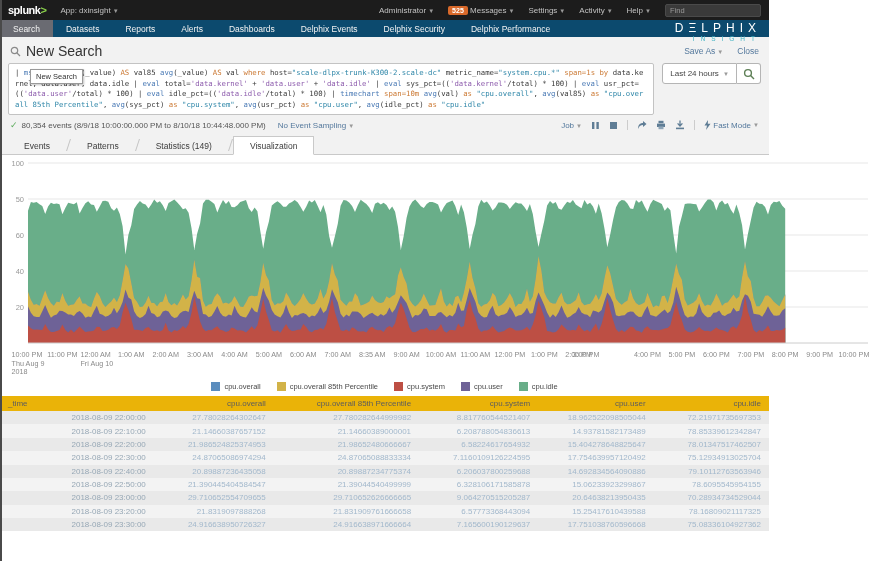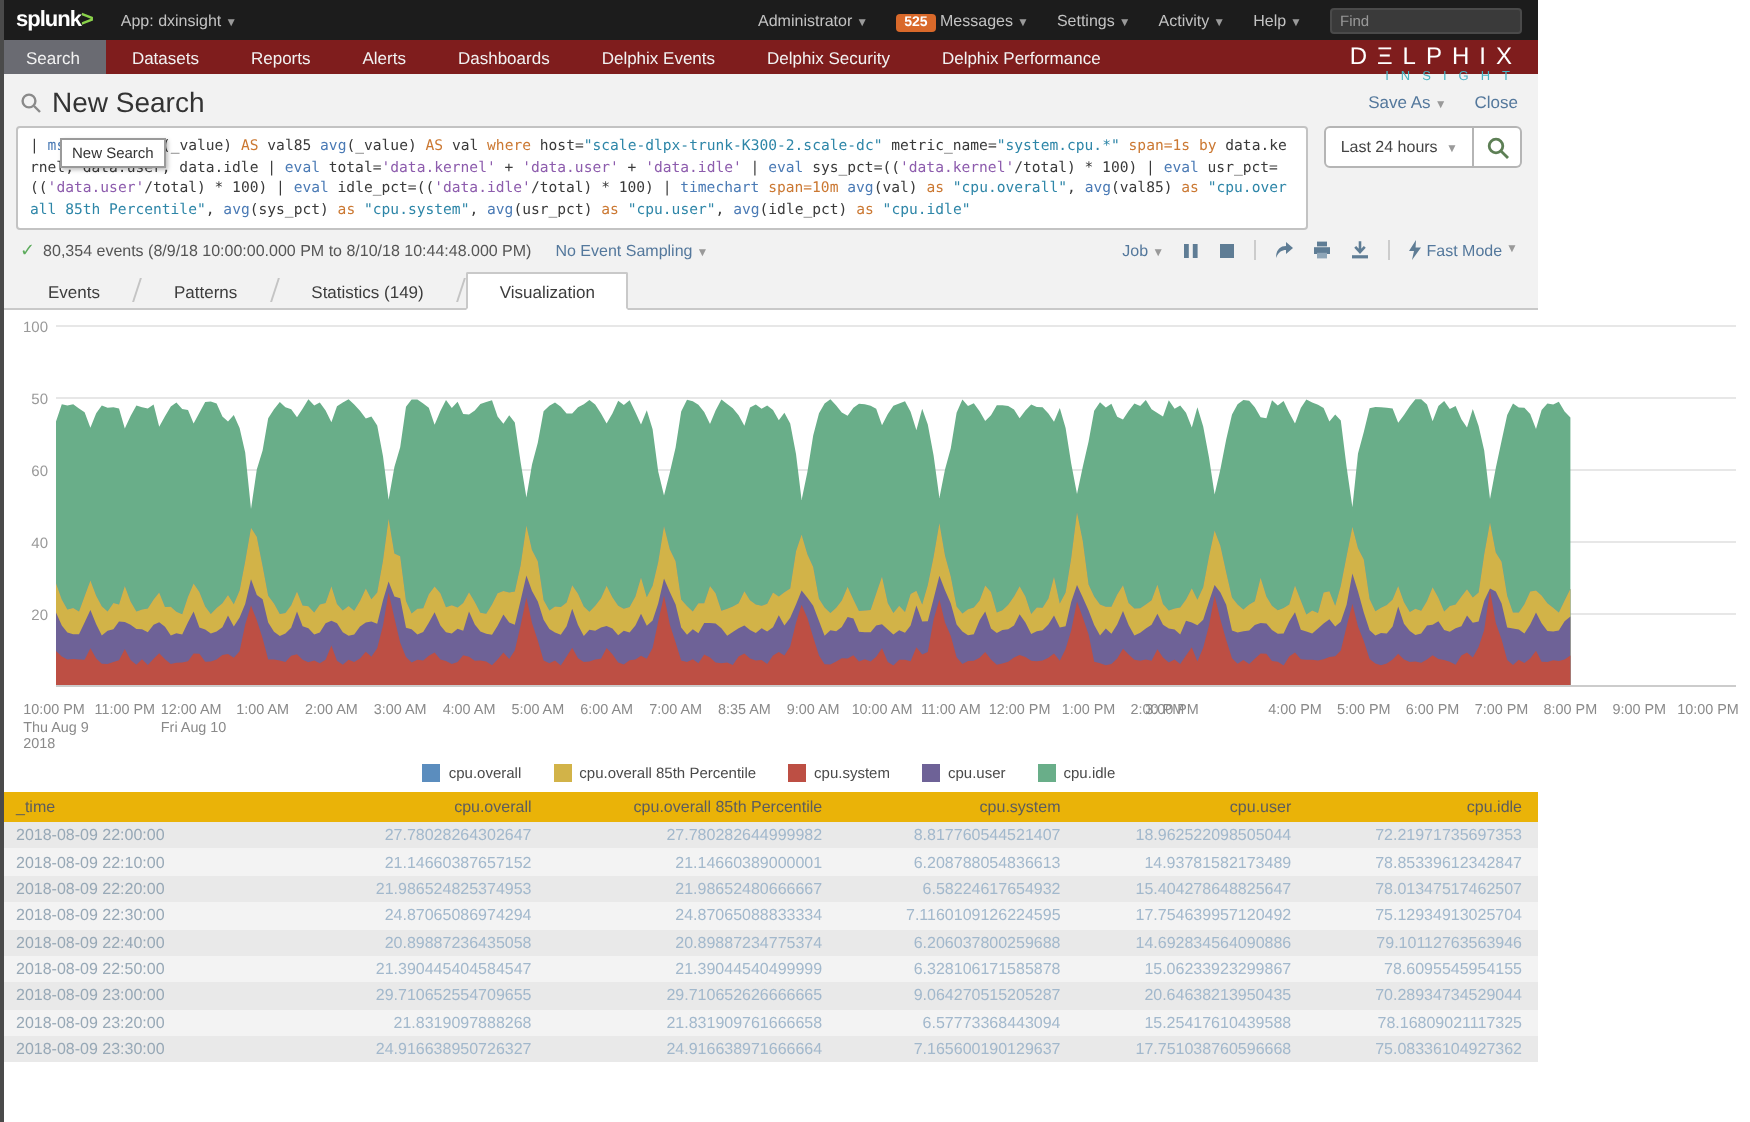--- a/index.html
+++ b/index.html
@@ -12,21 +12,21 @@
   .tb-left,.tb-right{display:flex;align-items:center;gap:14px;}
   .logo{font-weight:bold;font-size:11px;color:#fff;letter-spacing:-0.5px;}
   .logo .gt{color:#8ad24a;font-weight:bold;}
   .tb-item{cursor:pointer;white-space:nowrap;color:#c2c2c2;}
   .caret{font-size:6px;color:#9a9a9a;margin-left:2px;}
   .badge{background:#d9692a;color:#fff;font-weight:bold;font-size:7px;padding:1px 4px;border-radius:2px;}
   .find{background:#3a3a3a;border:1px solid #4a4a4a;color:#aaa;font-size:7.5px;width:86px;height:11px;border-radius:2px;padding:0 4px;outline:none;}
   .find::placeholder{color:#999;}
 
   
-  .appbar{height:17px;background:#7f1d1d;display:flex;align-items:stretch;position:relative;}
+  .appbar{height:17px;background:#0c4a6e;display:flex;align-items:stretch;position:relative;}
   .nav-item{display:flex;align-items:center;color:#f2f2f2;font-size:8.5px;padding:0 13px;white-space:nowrap;cursor:pointer;}
   .nav-item.active{background:#6a6b72;}
   .brand{position:absolute;right:8px;top:2px;text-align:right;z-index:55;line-height:1;}
   .brand1{color:#fff;font-size:12px;letter-spacing:5px;}
   .brand2{color:#46b5c4;font-size:6.5px;letter-spacing:6px;margin-top:2px;}
 
   
   .search-head{background:#f2f2f2;padding-top:4px;position:relative;}
   .sh-row1{display:flex;align-items:center;padding:2px 10px 4px 10px;}
   .sh-title{font-size:14px;color:#333;font-weight:normal;margin:0 0 0 5px;}
@@ -66,21 +66,21 @@
   .legend{display:flex;justify-content:center;gap:16px;align-items:center;height:14px;font-size:7.5px;color:#4a4a4a;}
   .leg-item{display:flex;align-items:center;gap:4px;cursor:pointer;}
   .leg-sw{width:9px;height:9px;display:inline-block;}
 
   
   .stats-table{margin-top:3px;}
   table{border-collapse:collapse;width:100%;table-layout:fixed;}
   th{background:#eab308;color:#5d5d5d;font-weight:normal;font-size:8px;padding:3px 8px;text-align:right;white-space:nowrap;overflow:hidden;}
   th:first-child{text-align:left;}
   td{font-size:8px;padding:2.2px 8px;text-align:right;white-space:nowrap;overflow:hidden;color:#a2b8cc;}
-  td:first-child{text-align:left;color:#97a8b6;}
+  td:first-child{text-align:right;color:#97a8b6;}
   tr:nth-child(odd) td{background:#e9e9e9;}
   tr:nth-child(even) td{background:#f3f3f3;}
 </style>
 </head>
 <body>
 
 <div id="app">
   <div class="left-edge"></div>
 
   <header class="topbar">

